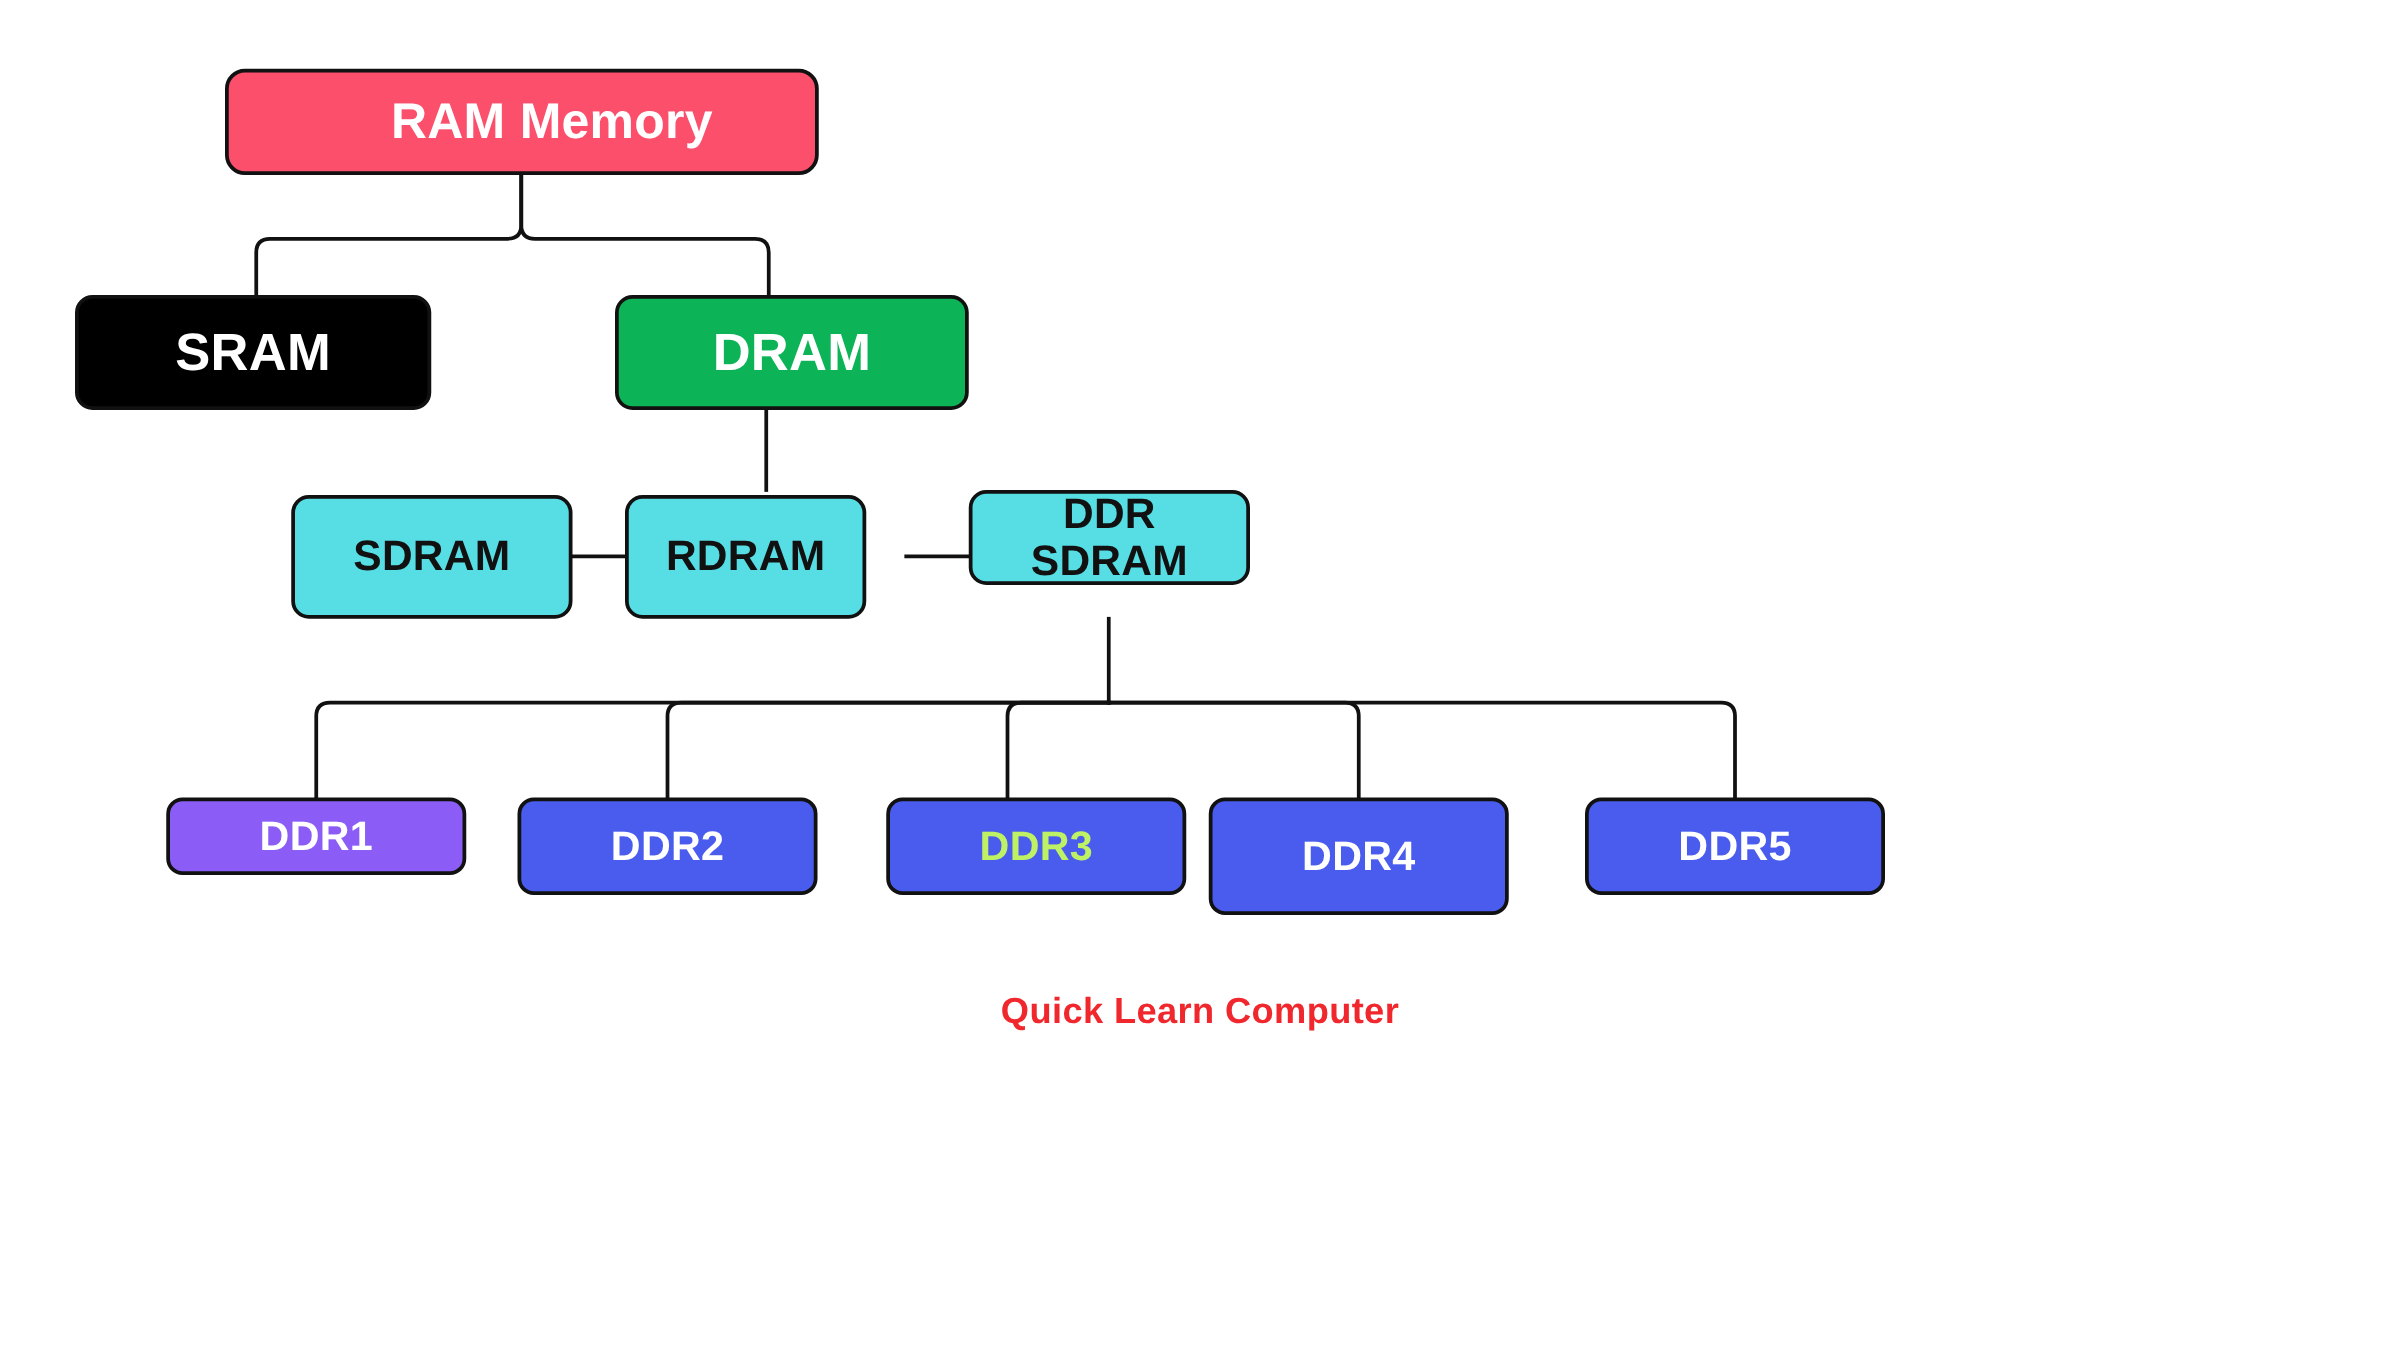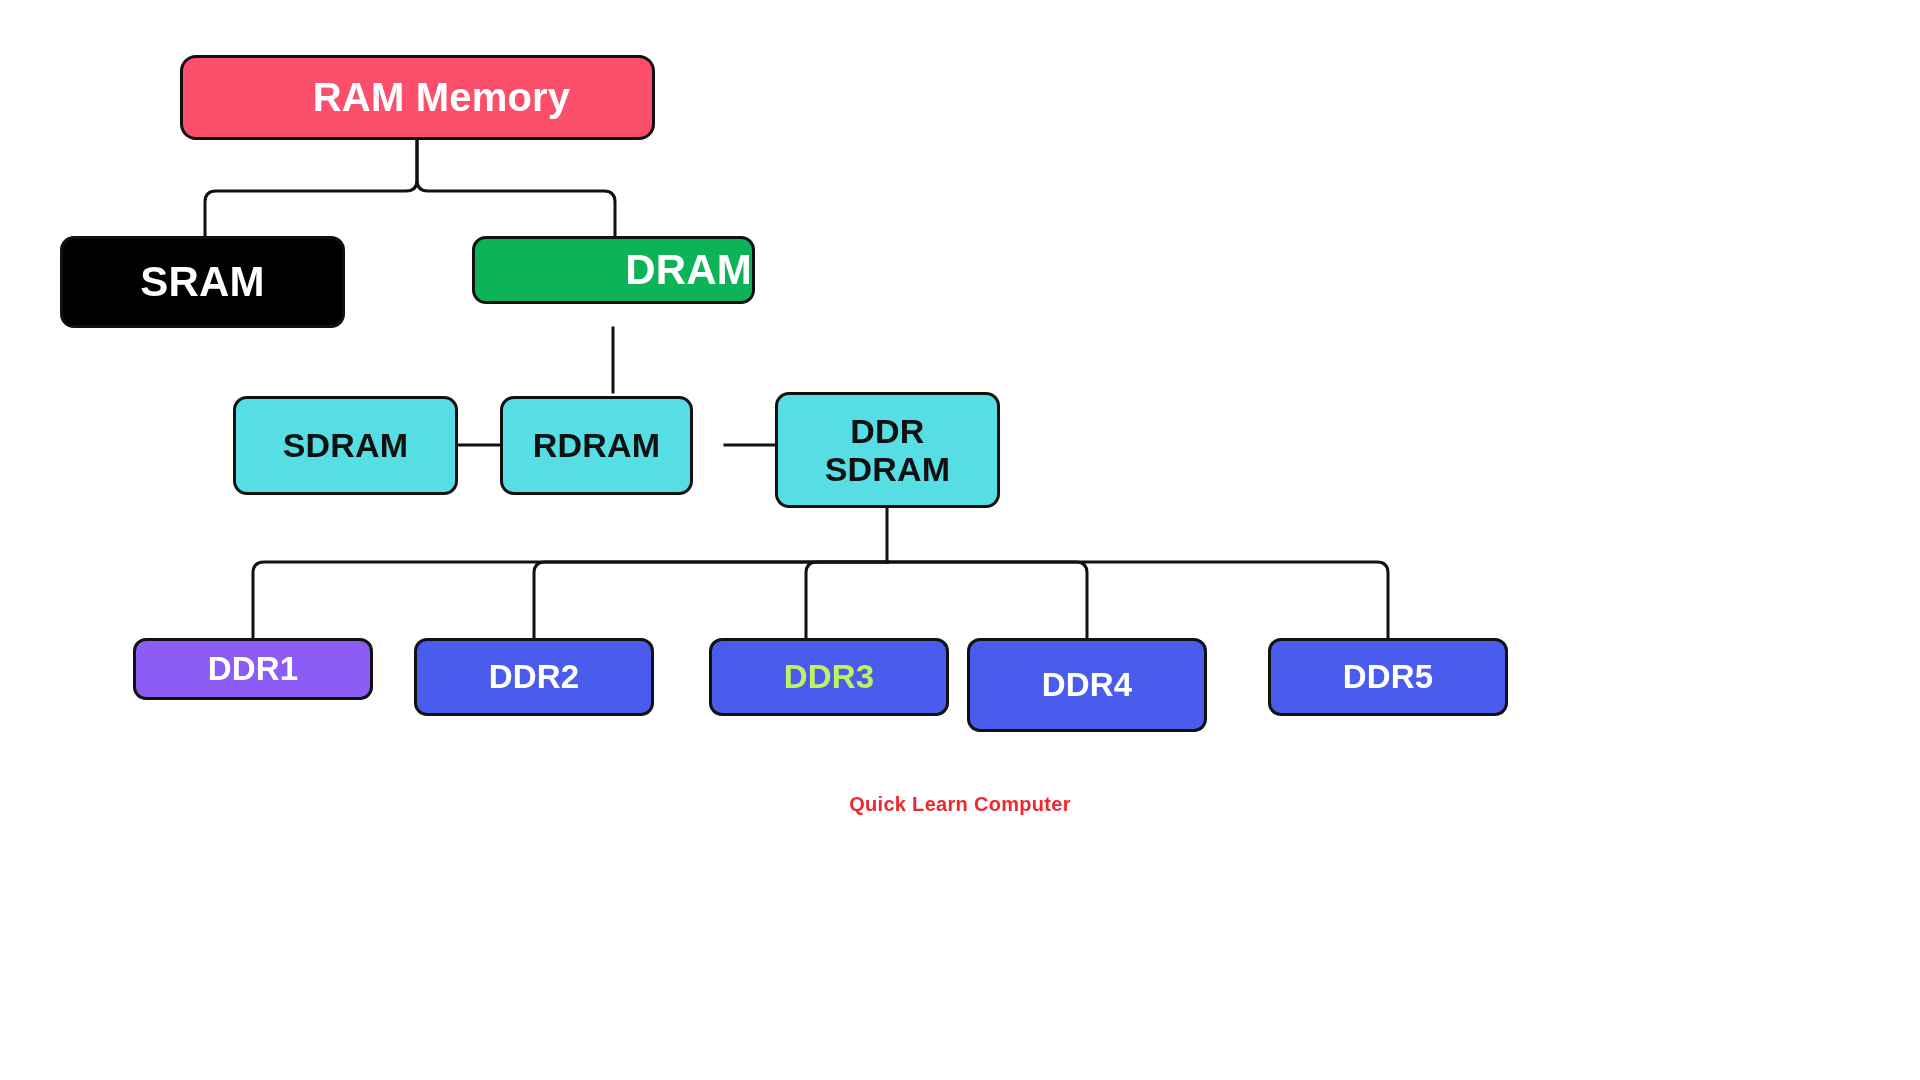--- a/index.html
+++ b/index.html
@@ -69,21 +69,21 @@
     font-weight: 700;
     border-radius: 13px;
   }
   
   #footer-credit {
     position: absolute;
     z-index: 4;
     left: 0;
     width: 1920px;
     text-align: center;
-    font-size: 20px;
+    font-size: 29px;
     font-weight: 700;
     letter-spacing: 0.3px;
   }
 </style>
 </head>
 <body>
 
 <div id="diagram-root">
 
   <svg id="connector-layer" width="1920" height="1080" viewBox="0 0 1920 1080" fill="none" xmlns="http://www.w3.org/2000/svg">
@@ -113,36 +113,36 @@
   <div class="node node-root" style="left:180px; top:55px; width:475px; height:85px;
               background:#fb4f6c; color:#ffffff;padding-left:48px;">
     <span class="node-label">RAM Memory</span>
   </div>
 
   <div class="node node-level2" style="left:60px; top:236px; width:285px; height:92px;
               background:#000000; color:#ffffff;">
     <span class="node-label">SRAM</span>
   </div>
 
-  <div class="node node-level2" style="left:472px; top:236px; width:283px; height:68px;
-              background:#0cb457; color:#ffffff;text-align:right;">
+  <div class="node node-level2" style="left:492px; top:236px; width:283px; height:92px;
+              background:#0cb457; color:#ffffff;">
     <span class="node-label">DRAM</span>
   </div>
 
   <div class="node node-level3" style="left:233px; top:396px; width:225px; height:99px;
               background:#57dde4; color:#111111;">
     <span class="node-label">SDRAM</span>
   </div>
 
   <div class="node node-level3" style="left:500px; top:396px; width:193px; height:99px;
               background:#57dde4; color:#111111;">
     <span class="node-label">RDRAM</span>
   </div>
 
-  <div class="node node-level3" style="left:775px; top:392px; width:225px; height:116px;
+  <div class="node node-level3" style="left:775px; top:392px; width:225px; height:76px;
               background:#57dde4; color:#111111;">
     <span class="node-label">DDR
 SDRAM</span>
   </div>
 
   <div class="node node-level4" style="left:133px; top:638px; width:240px; height:62px;
               background:#8b5cf6; color:#ffffff;">
     <span class="node-label">DDR1</span>
   </div>
 

